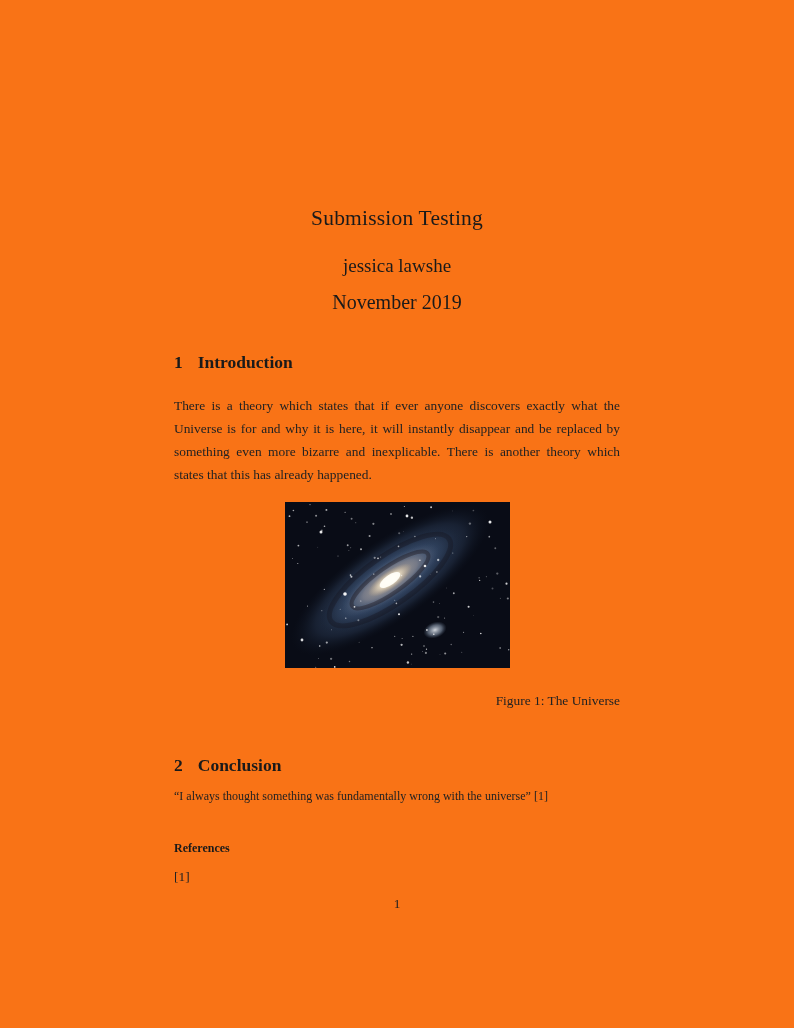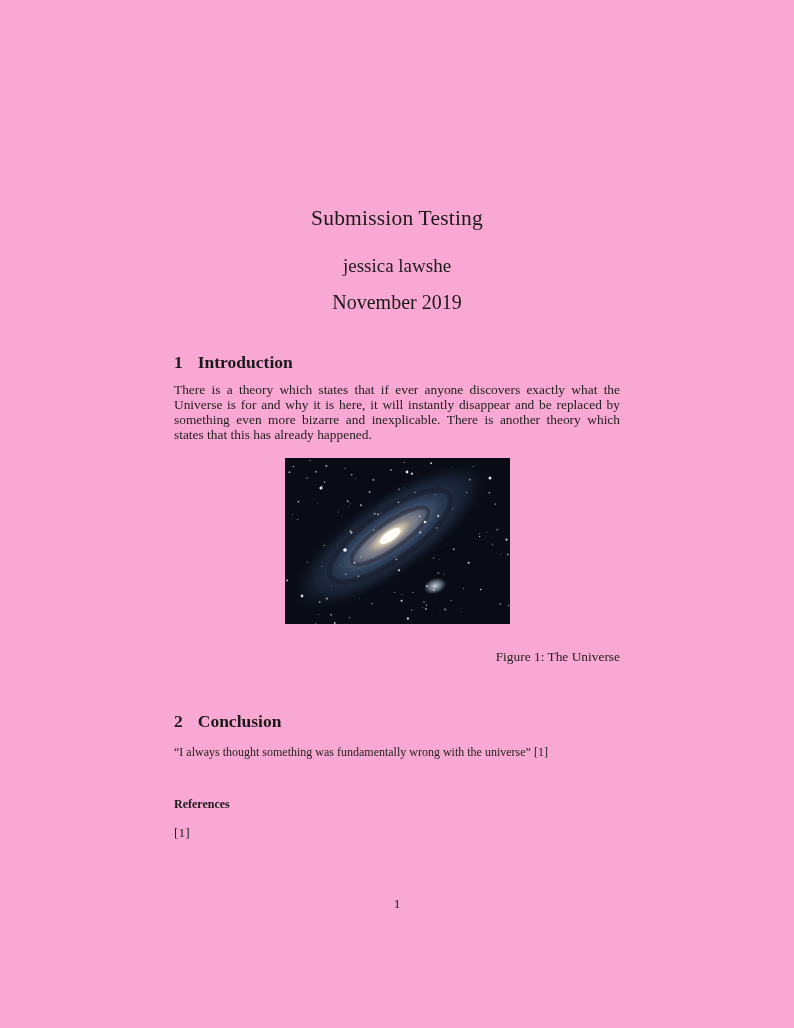--- a/index.html
+++ b/index.html
@@ -1,20 +1,20 @@
 <!DOCTYPE html>
 <html><head>
 <meta charset="utf-8">
 <style>
   html, body { margin: 0; padding: 0; background: #ffffff; }
   .page {
     position: relative;
     width: 794px;
     height: 1028px;
-    background: #f9a8d4;
+    background: #f97316;
     font-family: "Liberation Serif", "DejaVu Serif", serif;
     color: #1a1a1a;
     overflow: hidden;
   }
   .content {
     position: absolute;
     left: 174px;
     width: 446px;
     top: 0;
   }
@@ -27,23 +27,23 @@
     font-weight: bold;
     margin-top: 0;
     display: flex;
     align-items: baseline;
   }
   .section-number { margin-right: 15px; }
   .sec1-heading { padding-top: 38px; }
   .sec2-heading { padding-top: 46px; }
   .refs-heading { font-size: 12px; font-weight: bold; padding-top: 36px; }
   .body-par {
-    margin-top: 9px;
-    font-size: 13.4px;
-    line-height: 15px;
+    margin-top: 21px;
+    font-size: 13.4px;
+    line-height: 23px;
     text-align: justify;
     color: #222;
   }
   .quote-par {
     margin-top: 13px;
     font-size: 12px;
     line-height: 15.6px;
     color: #222;
   }
   .figure-wrap { margin-top: 16px; text-align: center; }

